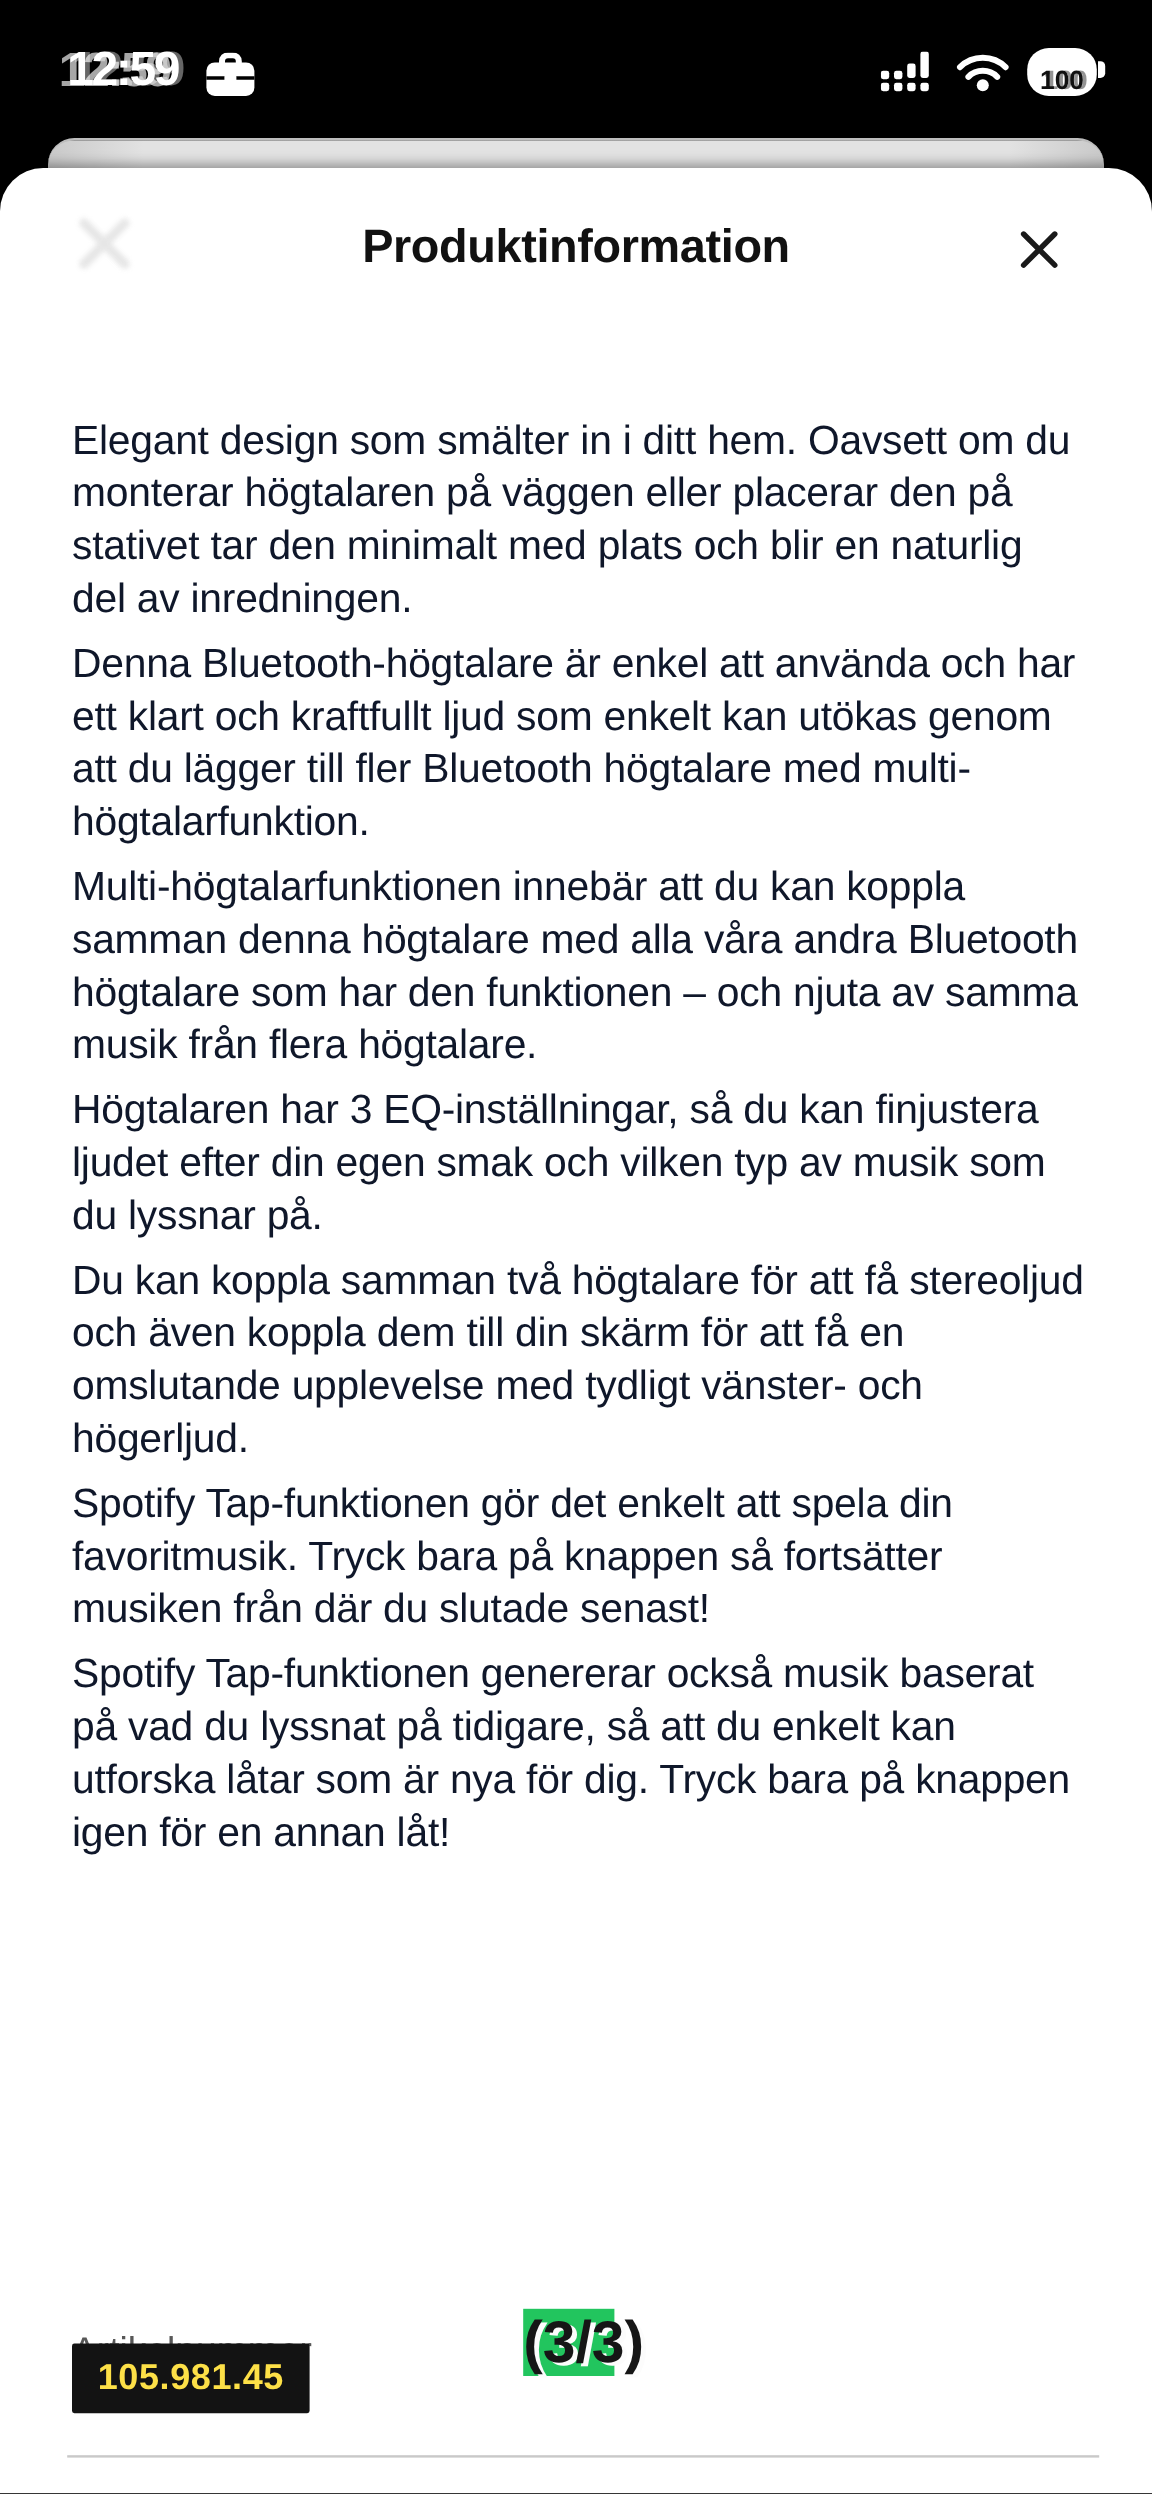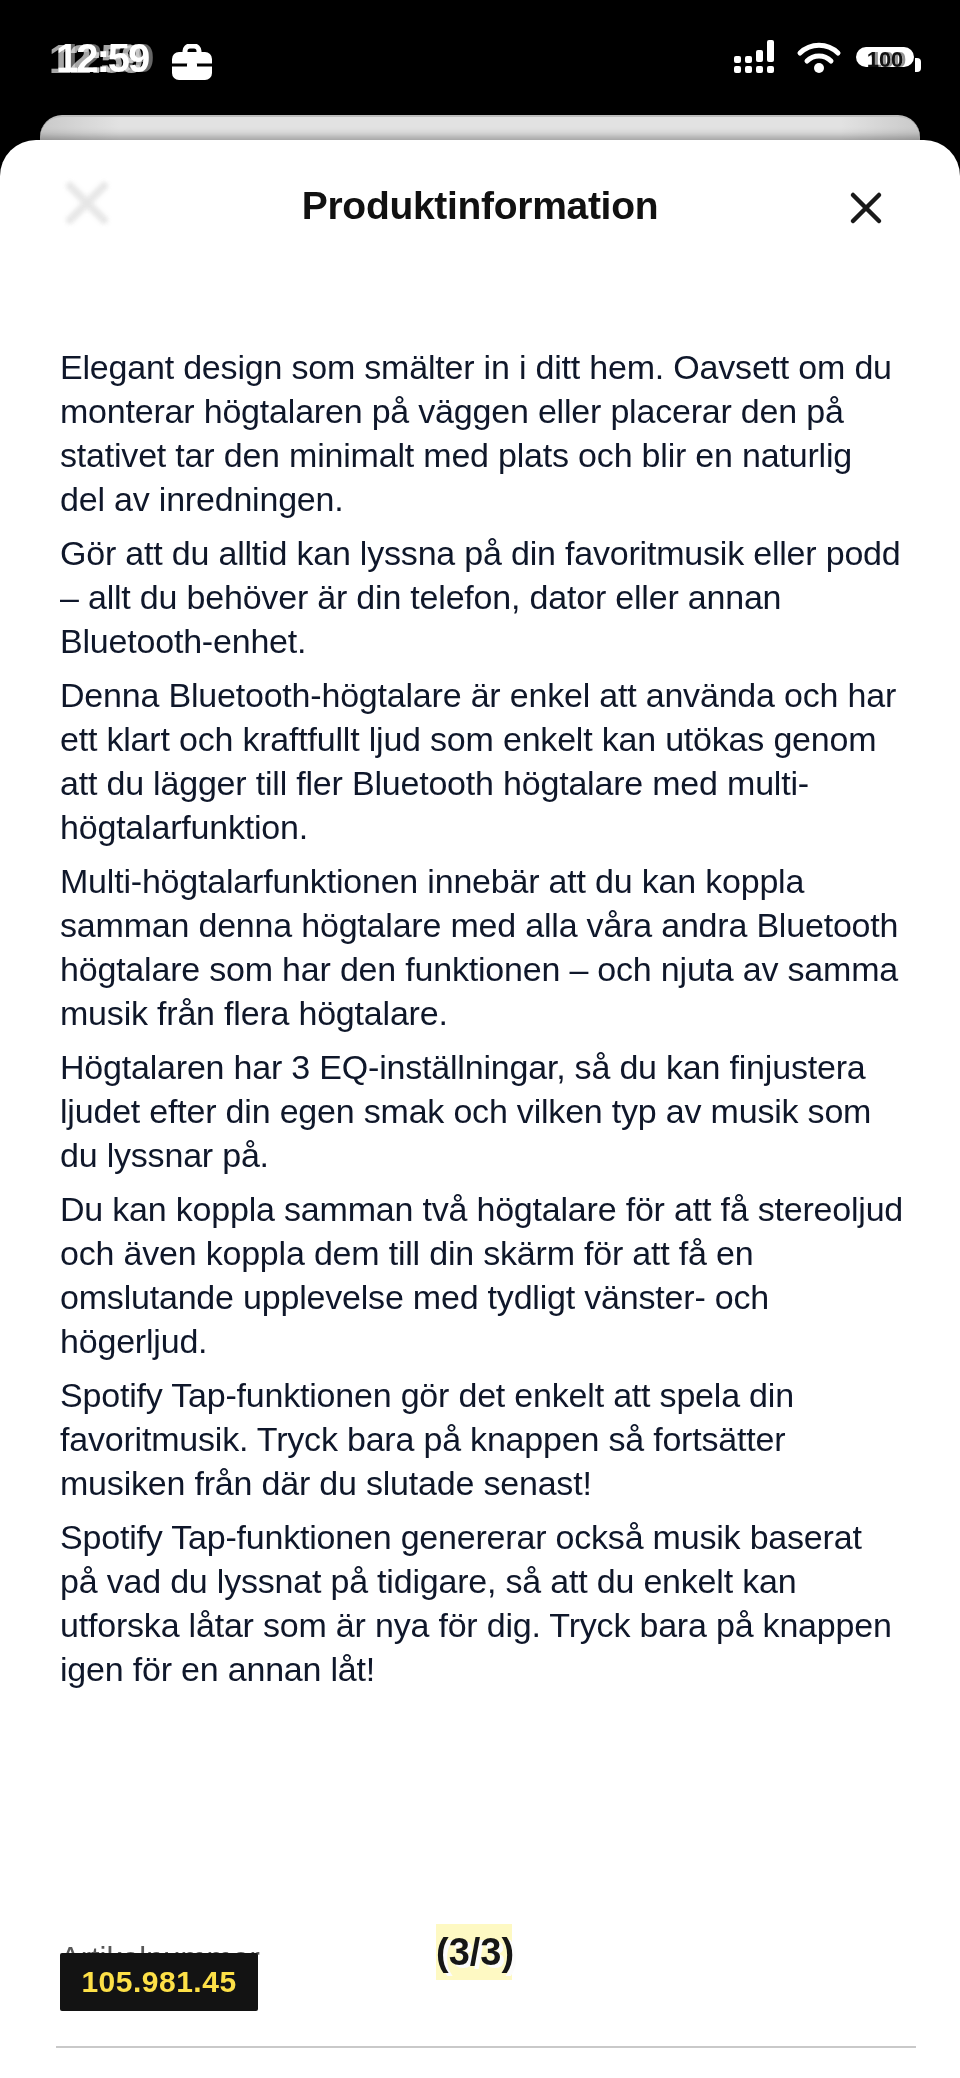--- a/index.html
+++ b/index.html
@@ -6,22 +6,22 @@
   .screen{position:relative;width:960px;height:2078px;background:#000;overflow:hidden;
           font-family:"Liberation Sans", sans-serif;}
 
   
   .statusbar{position:absolute;top:0;left:0;right:0;height:115px;color:#fff;}
   .sb-time{position:absolute;left:56px;top:36px;font-size:40px;font-weight:700;
            letter-spacing:-2px;color:#fff;
            text-shadow:-7px 1px 0 rgba(255,255,255,.65), 4px 0 0 rgba(255,255,255,.4);}
   .sb-briefcase{position:absolute;left:170px;top:44px;}
   .sb-right{position:absolute;right:46px;top:40px;display:flex;align-items:center;gap:14px;}
-  .battery{position:relative;width:58px;height:20px;background:#fff;border-radius:18px;
-           display:flex;align-items:flex-start;justify-content:center;}
+  .battery{position:relative;width:58px;height:40px;background:#fff;border-radius:18px;
+           display:flex;align-items:flex-end;justify-content:center;}
   .battery span{font-size:22px;font-weight:700;color:#111;
                 text-shadow:3px 0 0 rgba(17,17,17,.45);}
   .battery .nub{position:absolute;right:-7px;top:11px;width:6px;height:14px;background:#fff;
                 border-radius:0 4px 4px 0;}
 
   
   .ghost-card{position:absolute;top:115px;left:40px;right:40px;height:70px;
               border-radius:22px 22px 0 0;
               background:linear-gradient(90deg,#c9c9c9 0%,#e2e2e2 9%,#e2e2e2 91%,#c9c9c9 100%);
               border-top:2px solid #bdbdbd;}
@@ -41,22 +41,22 @@
   .content{position:absolute;left:60px;right:56px;top:205px;}
   .content p{margin:0 0 10px 0;font-size:34px;line-height:44px;color:#0f172a;
              letter-spacing:-.2px;}
 
   
   .article-label{position:absolute;left:60px;top:1758px;font-size:31px;color:#575757;margin-top:43px;}
   .article-badge{position:absolute;left:60px;top:1813px;width:198px;height:58px;
                  background:#131313;border-radius:2px;display:flex;align-items:center;
                  justify-content:center;}
   .article-badge span{color:#fde047;font-size:30px;font-weight:700;letter-spacing:.5px;}
-  .toast{position:absolute;left:436px;top:1784px;width:76px;height:56px;background:#fef9c3;
-         text-align:center;line-height:56px;font-size:38px;font-weight:700;color:#161616;
+  .toast{position:absolute;left:436px;top:1784px;width:76px;height:56px;background:#22c55e;
+         text-align:center;line-height:56px;font-size:49px;font-weight:700;color:#161616;
          text-shadow:4px 3px 0 #fcfcfc;}
   .divider{position:absolute;left:56px;top:1906px;width:860px;height:2px;background:#c9c9c9;}
 </style>
 </head>
 <body>
 
 <div class="screen">
 
   <div class="statusbar">
     <span class="sb-time">12:59</span>
@@ -106,21 +106,20 @@
     <h1 class="sheet-title">Produktinformation</h1>
 
     <button class="close-btn">
       <svg width="38" height="38" viewBox="0 0 38 38">
         <path d="M6 6 L32 32 M32 6 L6 32" stroke="#1a1a1a" stroke-width="4.5" stroke-linecap="round" fill="none"></path>
       </svg>
     </button>
 
     <div class="content">
       <p>Elegant design som smälter in i ditt hem. Oavsett om du monterar högtalaren på väggen eller placerar den på stativet tar den minimalt med plats och blir en naturlig del av inredningen.</p>
-      <p>Gör att du alltid kan lyssna på din favoritmusik eller podd – allt du behöver är din telefon, dator eller annan Bluetooth-enhet.</p>
       <p>Denna Bluetooth-högtalare är enkel att använda och har ett klart och kraftfullt ljud som enkelt kan utökas genom att du lägger till fler Bluetooth högtalare med multi-högtalarfunktion.</p>
       <p>Multi-högtalarfunktionen innebär att du kan koppla samman denna högtalare med alla våra andra Bluetooth högtalare som har den funktionen – och njuta av samma musik från flera högtalare.</p>
       <p>Högtalaren har 3 EQ-inställningar, så du kan finjustera ljudet efter din egen smak och vilken typ av musik som du lyssnar på.</p>
       <p>Du kan koppla samman två högtalare för att få stereoljud och även koppla dem till din skärm för att få en omslutande upplevelse med tydligt vänster- och högerljud.</p>
       <p>Spotify Tap-funktionen gör det enkelt att spela din favoritmusik. Tryck bara på knappen så fortsätter musiken från där du slutade senast!</p>
       <p>Spotify Tap-funktionen genererar också musik baserat på vad du lyssnat på tidigare, så att du enkelt kan utforska låtar som är nya för dig. Tryck bara på knappen igen för en annan låt!</p>
     </div>
 
     <div class="article-label">Artikelnummer</div>
 

